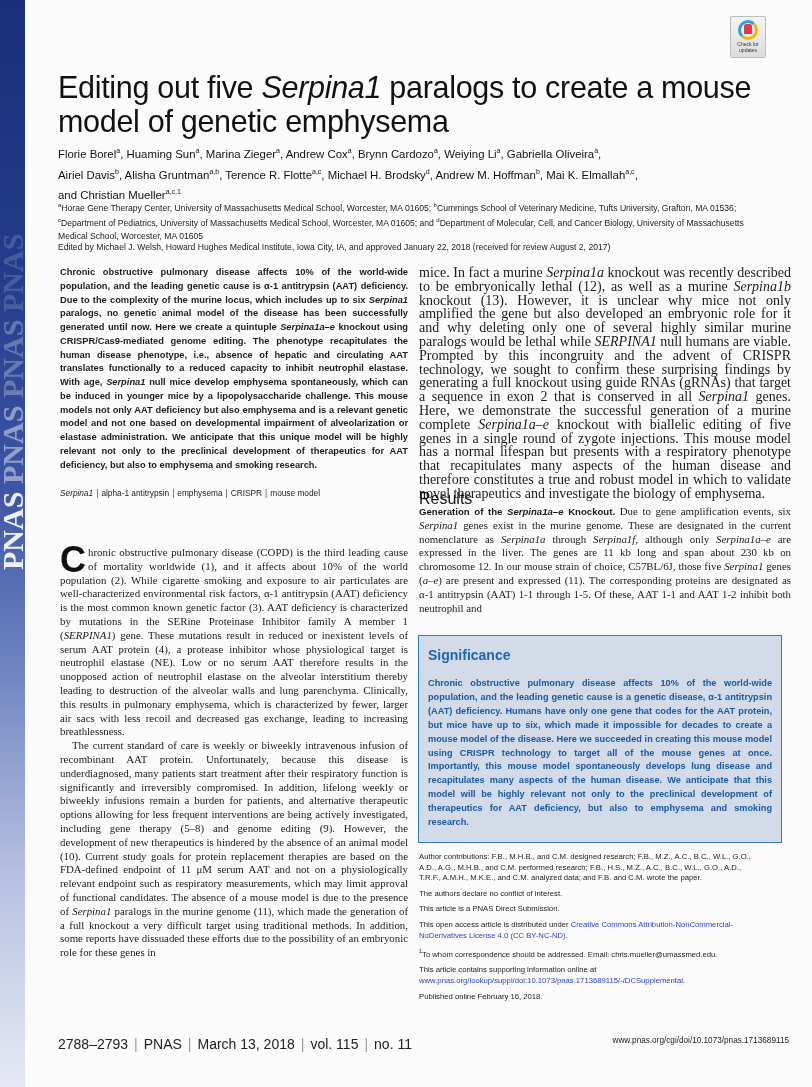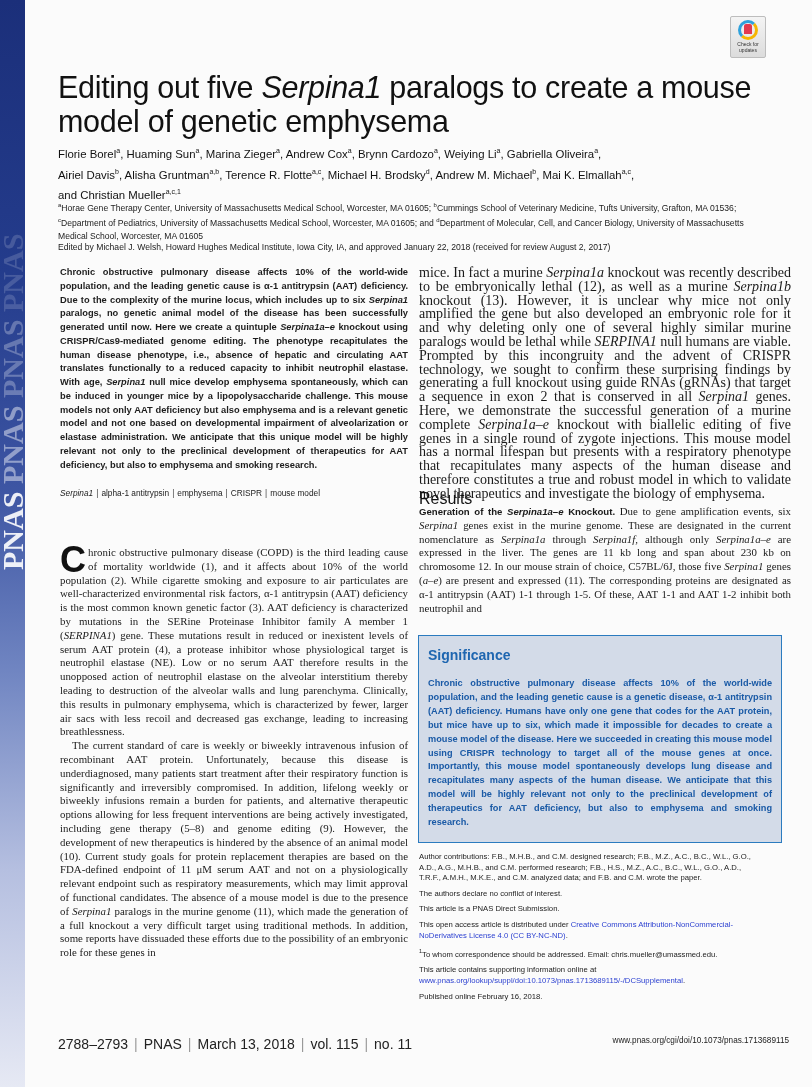--- a/index.html
+++ b/index.html
@@ -142,21 +142,21 @@
   <span><span>Huaming Sun</span><sup>a</sup></span>,
   <span><span>Marina Zieger</span><sup>a</sup></span>,
   <span><span>Andrew Cox</span><sup>a</sup></span>,
   <span><span>Brynn Cardozo</span><sup>a</sup></span>,
   <span><span>Weiying Li</span><sup>a</sup></span>,
   <span><span>Gabriella Oliveira</span><sup>a</sup></span>,<br>
   <span><span>Airiel Davis</span><sup>b</sup></span>,
   <span><span>Alisha Gruntman</span><sup>a,b</sup></span>,
   <span><span>Terence R. Flotte</span><sup>a,c</sup></span>,
   <span><span>Michael H. Brodsky</span><sup>d</sup></span>,
-  <span><span>Andrew M. Michael</span><sup>b</sup></span>,
+  <span><span>Andrew M. Hoffman</span><sup>b</sup></span>,
   <span><span>Mai K. Elmallah</span><sup>a,c</sup></span>,<br>
   <span><span>and Christian Mueller</span><sup>a,c,1</sup></span>
 </div>
 
 <div class="affil">
   <sup>a</sup><span>Horae Gene Therapy Center, University of Massachusetts Medical School, Worcester, MA 01605; </span><sup>b</sup><span>Cummings School of Veterinary Medicine, Tufts University, Grafton, MA 01536; </span><sup>c</sup><span>Department of Pediatrics, University of Massachusetts Medical School, Worcester, MA 01605; and </span><sup>d</sup><span>Department of Molecular, Cell, and Cancer Biology, University of Massachusetts Medical School, Worcester, MA 01605</span>
 </div>
 
 <div class="edited">Edited by Michael J. Welsh, Howard Hughes Medical Institute, Iowa City, IA, and approved January 22, 2018 (received for review August 2, 2017)</div>
 

